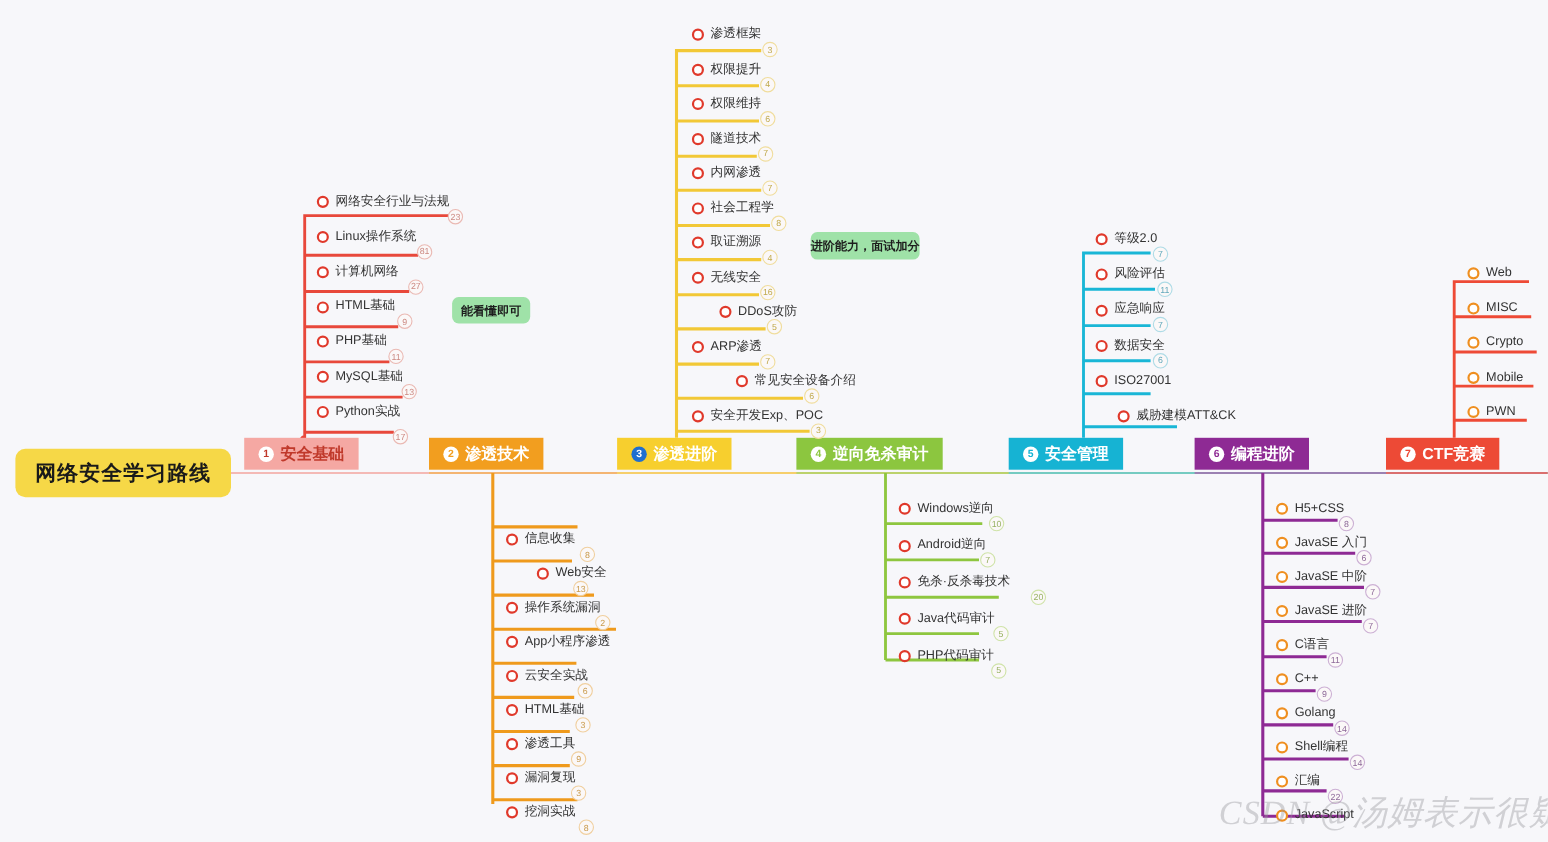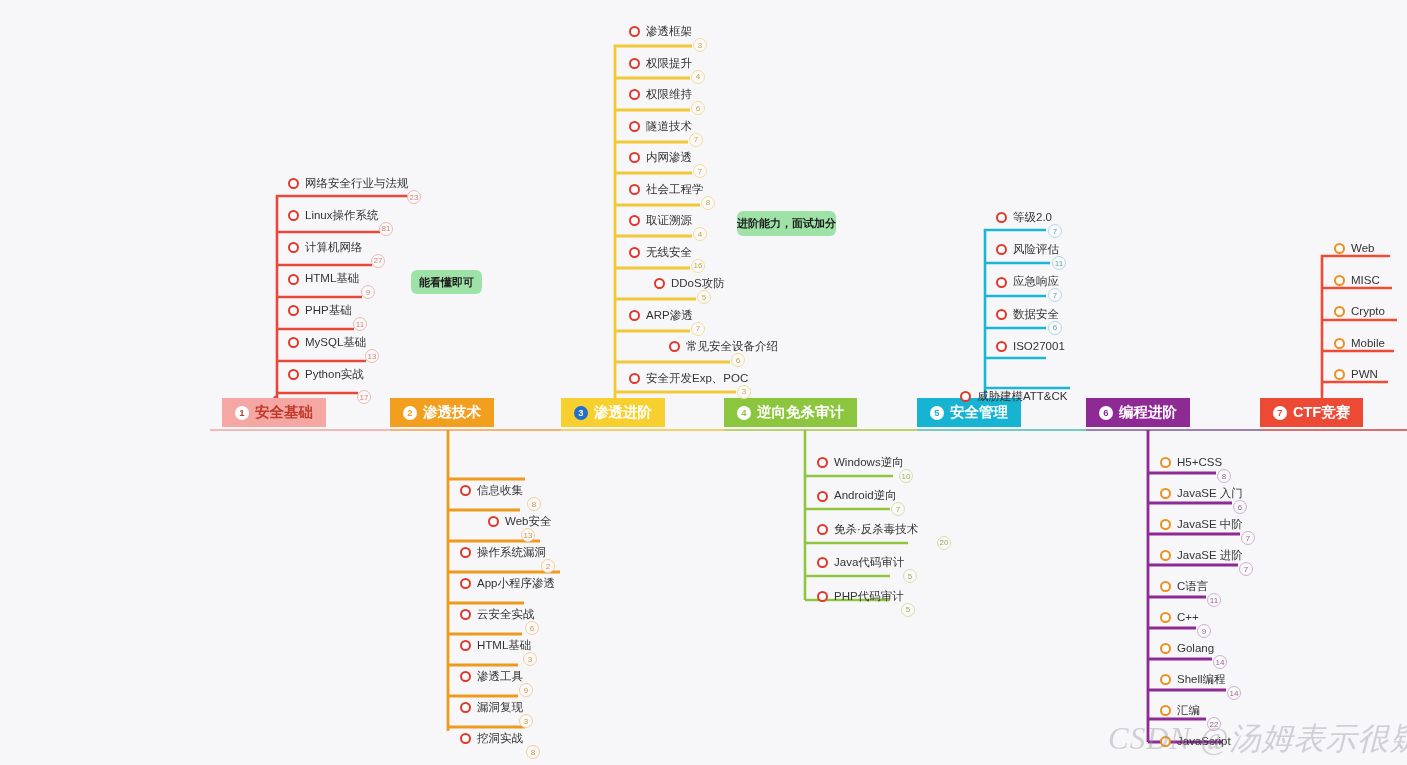--- a/index.html
+++ b/index.html
@@ -186,20 +186,23 @@
 
     <g stroke="#ee4a36" stroke-width="2.6" fill="none">
       <path d="M1322 398 L1322 256 L1390 256"></path>
       <path d="M1322 288 L1392 288"></path>
       <path d="M1322 320 L1397 320"></path>
       <path d="M1322 351 L1394 351"></path>
       <path d="M1322 382 L1388 382"></path>
     </g>
   </svg>
 
+  <div class="root">
+    <span>网络安全学习路线</span>
+  </div>
 
   <div class="cat c1">
     <span class="num">1</span>
     <span>安全基础</span>
   </div>
   <div class="cat c2">
     <span class="num">2</span>
     <span>渗透技术</span>
   </div>
   <div class="cat c3">
@@ -405,21 +408,21 @@
       <div class="badge b-cyan" style="left: 1048px; top: 288.4px;">7</div>
       <div class="leaf" style="left: 996px; top: 308.6px;">
         <span class="dot"></span>
         <span class="txt">数据安全</span>
       </div>
       <div class="badge b-cyan" style="left: 1048px; top: 320.6px;">6</div>
       <div class="leaf" style="left: 996px; top: 340.8px;">
         <span class="dot"></span>
         <span class="txt">ISO27001</span>
       </div>
-      <div class="leaf" style="left: 960px; top: 373px; margin-top: 18px;">
+      <div class="leaf" style="left: 1016px; top: 373px;">
         <span class="dot"></span>
         <span class="txt">威胁建模ATT&amp;CK</span>
       </div>
       <div class="leaf orange-dot" style="left: 1160px; top: 457px;">
         <span class="dot"></span>
         <span class="txt">H5+CSS</span>
       </div>
       <div class="badge b-purple" style="left: 1217px; top: 469px;">8</div>
       <div class="leaf orange-dot" style="left: 1160px; top: 488px;">
         <span class="dot"></span>

